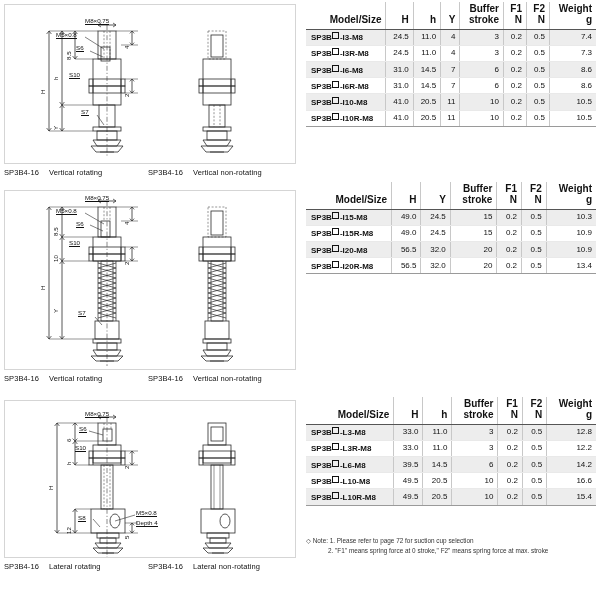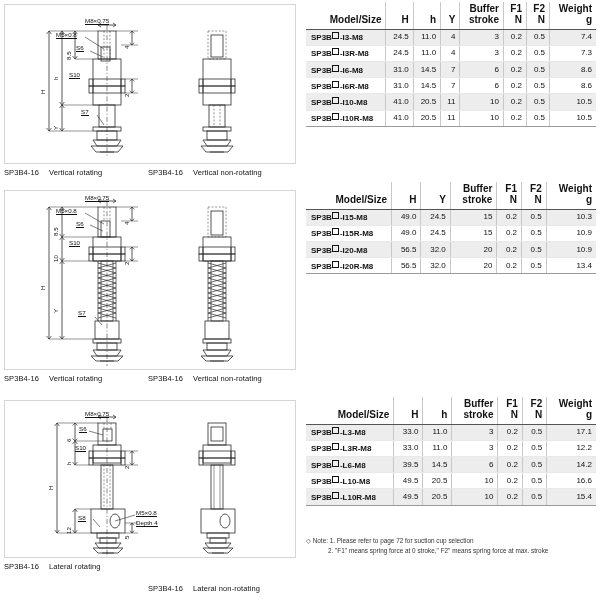--- a/index.html
+++ b/index.html
@@ -385,21 +385,21 @@
     <span class="lbl rot" style="left:67px;top:34px;">6</span>
     <span class="lbl rot" style="left:67px;top:57px;">h</span>
     <span class="lbl rot" style="left:67px;top:126px;">12</span>
     <span class="lbl rot" style="left:125px;top:61px;">2</span>
     <span class="lbl rot" style="left:125px;top:131px;">5</span>
   </div>
 
   <div class="panel-caption" style="top:562px;">
     <span>SP3B4-16</span><span class="cap-gap"></span><span>Lateral rotating</span>
   </div>
-  <div class="panel-caption" style="top:562px;left:148px;margin-top:22px;">
+  <div class="panel-caption" style="top:562px;left:148px;">
     <span>SP3B4-16</span><span class="cap-gap"></span><span>Lateral non-rotating</span>
   </div>
 
   <div class="tblwrap" style="left:306px;top:2px;width:290px;">
     <table class="spec">
         <thead>
           <tr>
             <th class="modelh">Model/Size</th>
             <th class="numh">H</th>
             <th class="numh">h</th>
@@ -555,21 +555,21 @@
           </tr>
         </thead>
         <tbody>
           <tr>
             <td class="model">SP3B<span class="sqbox"></span>-L3-M8</td>
             <td class="num">33.0</td>
             <td class="num">11.0</td>
             <td class="num">3</td>
             <td class="num">0.2</td>
             <td class="num">0.5</td>
-            <td class="num">17.1</td>
+            <td class="num">12.8</td>
           </tr>
           <tr>
             <td class="model">SP3B<span class="sqbox"></span>-L3R-M8</td>
             <td class="num">33.0</td>
             <td class="num">11.0</td>
             <td class="num">3</td>
             <td class="num">0.2</td>
             <td class="num">0.5</td>
             <td class="num">12.2</td>
           </tr>

